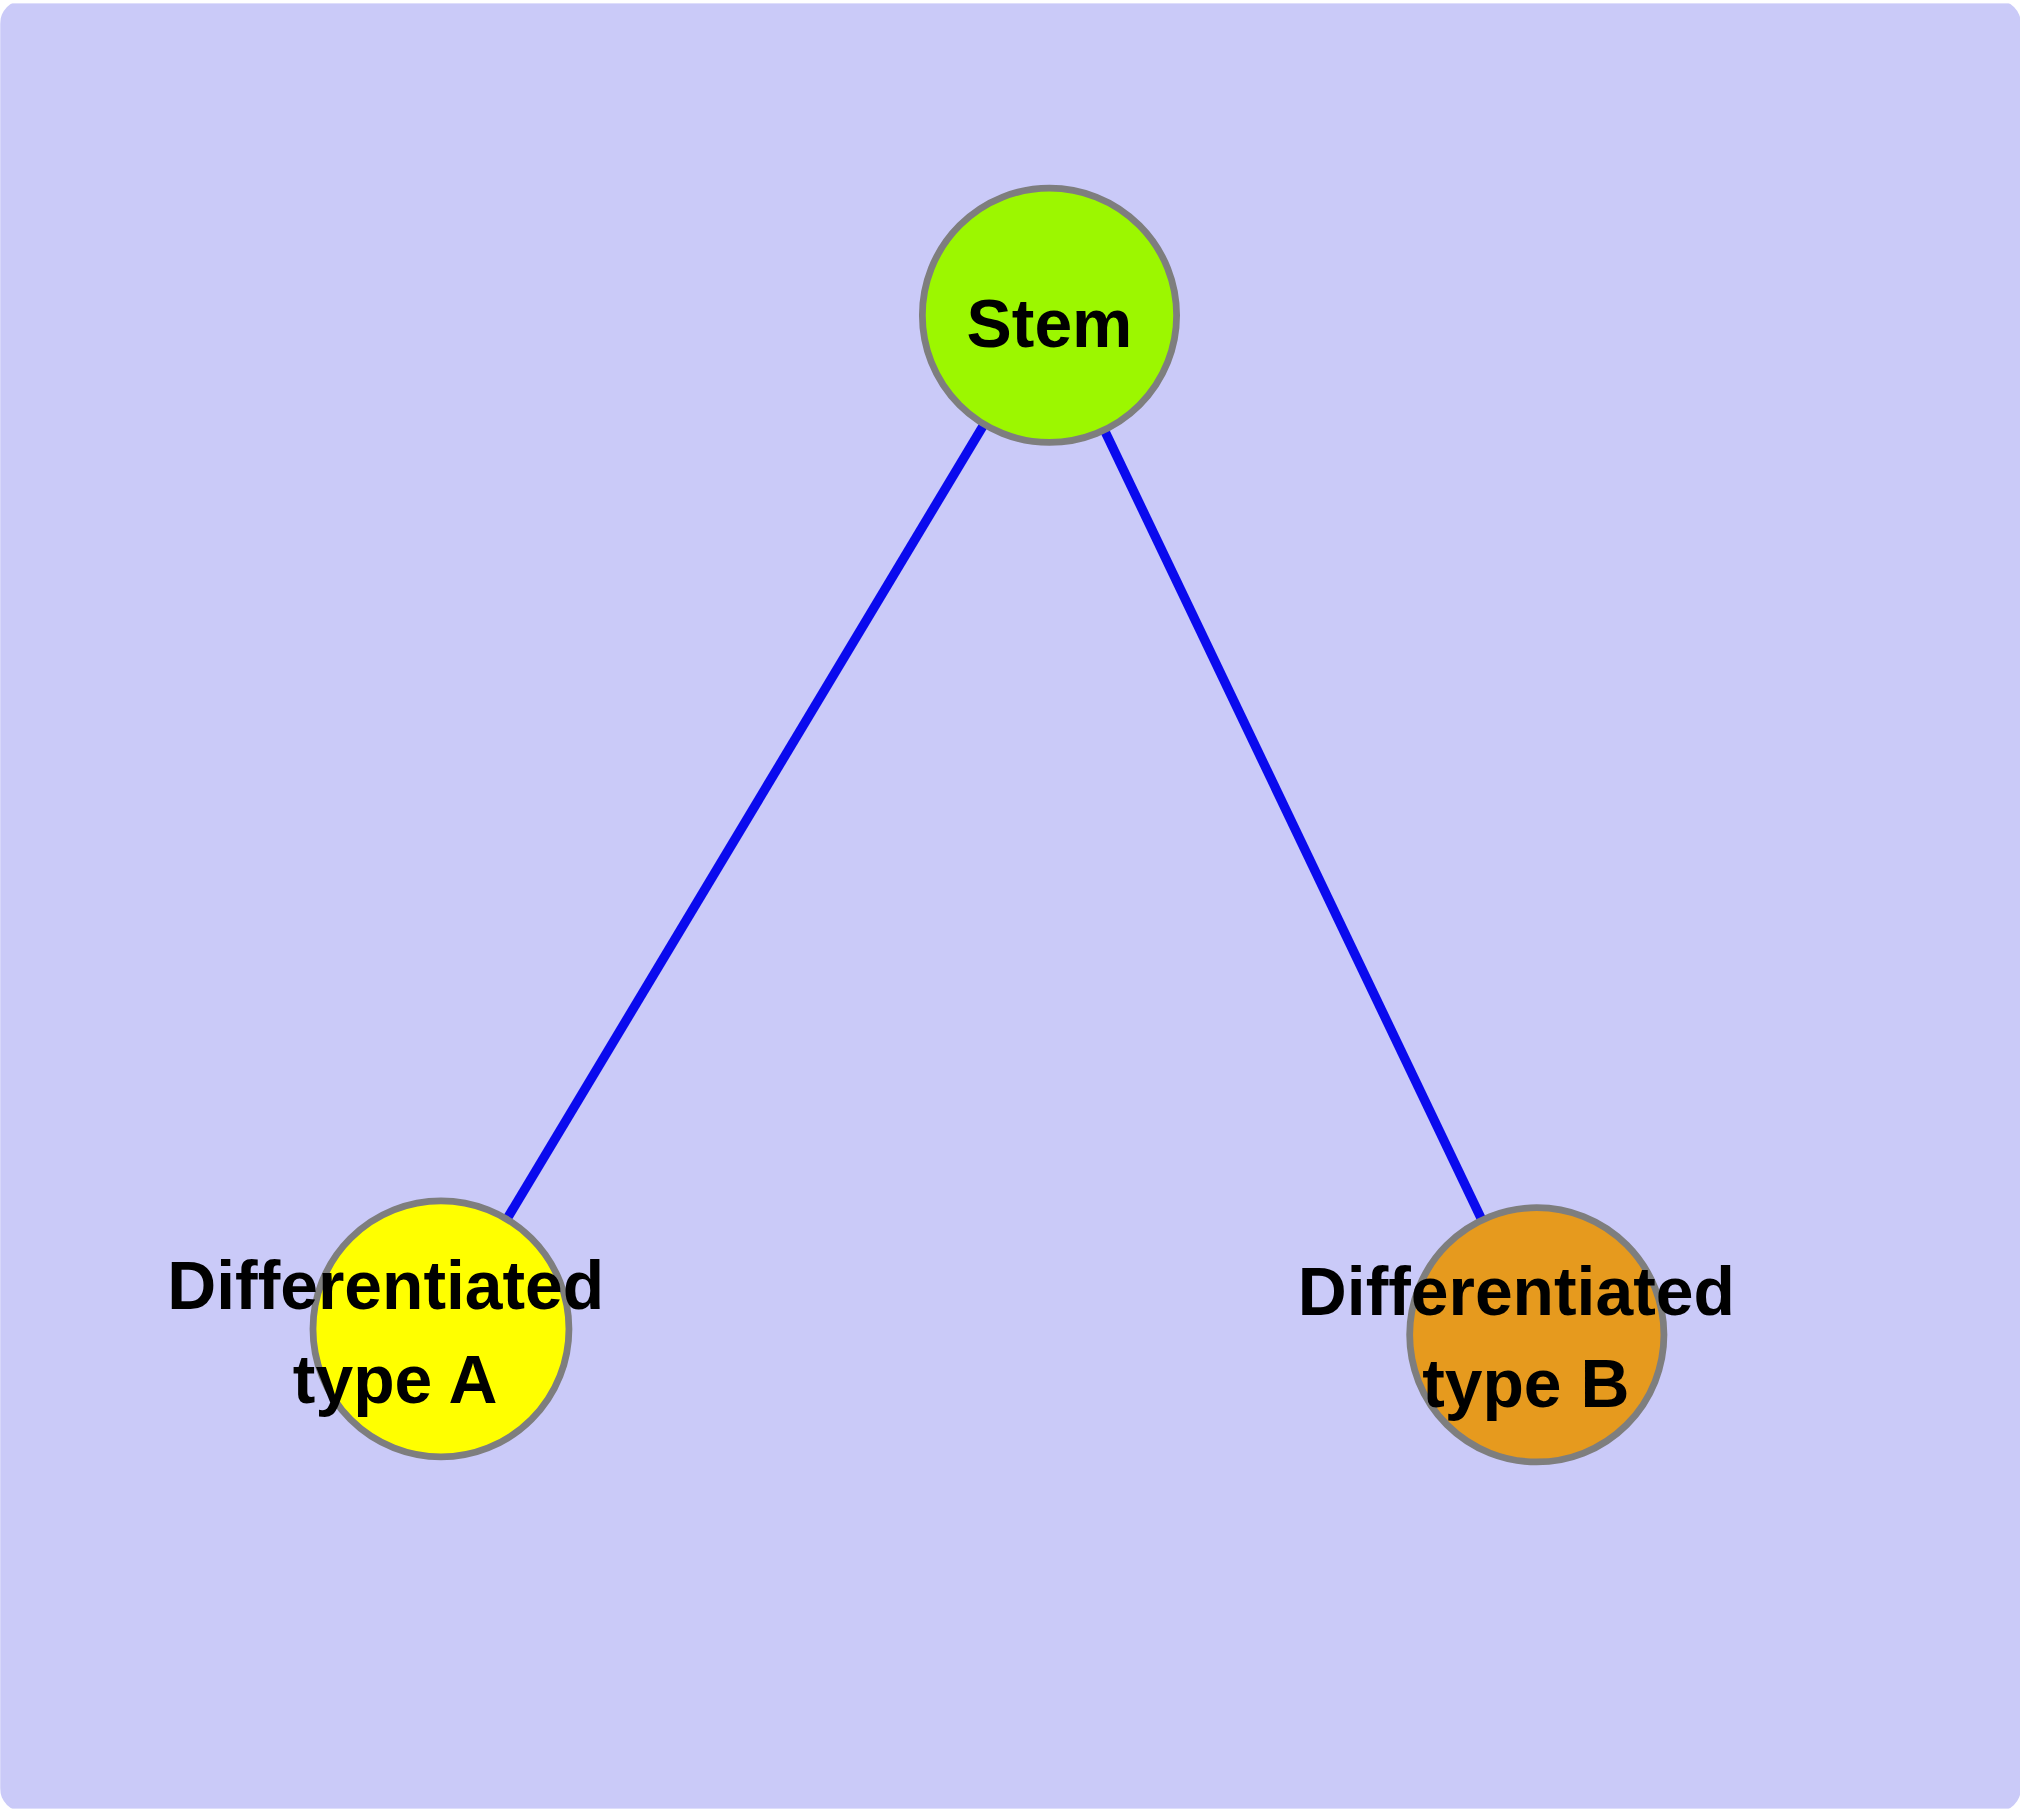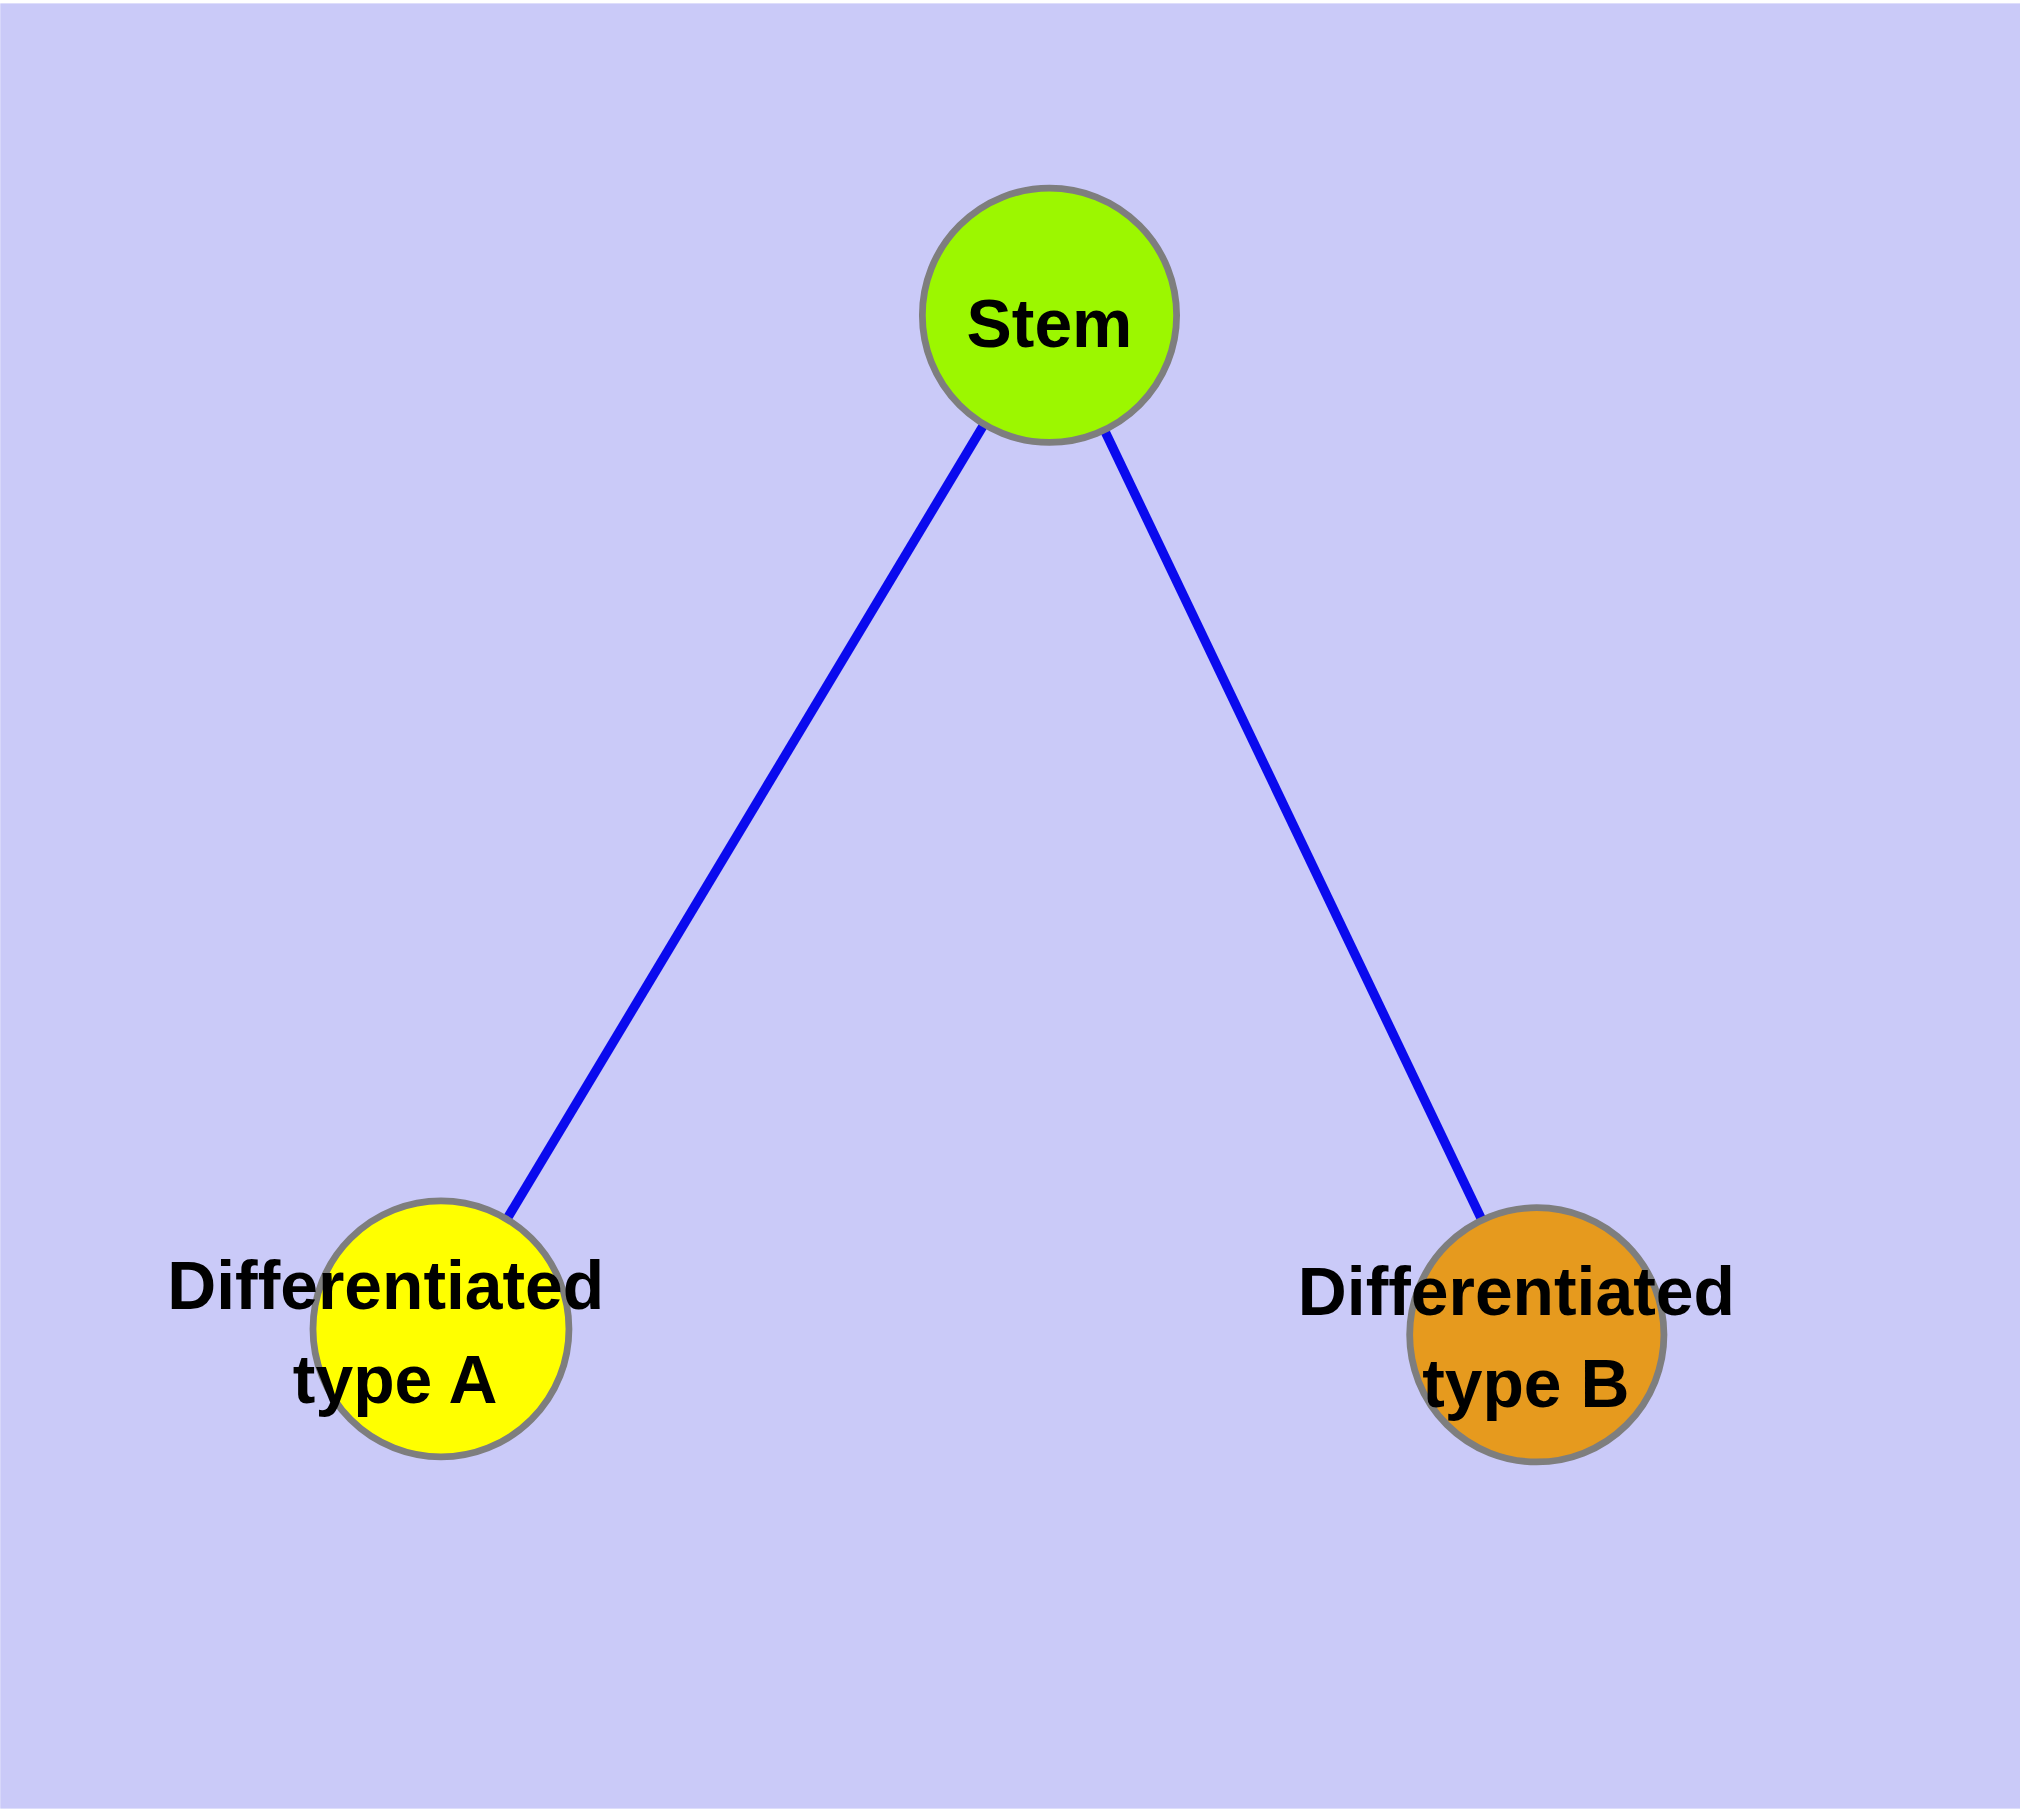--- a/index.html
+++ b/index.html
@@ -2,20 +2,21 @@
 <html style="font-size:13.6px"><head>
 <meta charset="utf-8">
 <style>
   html, body { margin: 0; padding: 0; }
   .stage {
     position: relative;
     width: 2021px;
     height: 1812px;
     background: #ffffff;
     overflow: hidden;
+    border-radius: 24px;
   }
   .stage svg { display: block; width: 100%; height: 100%; }
   .node-label {
     font-family: "Liberation Sans", sans-serif;
     font-weight: bold;
     font-size: 80px;
   }
 </style>
 </head>
 <body>

